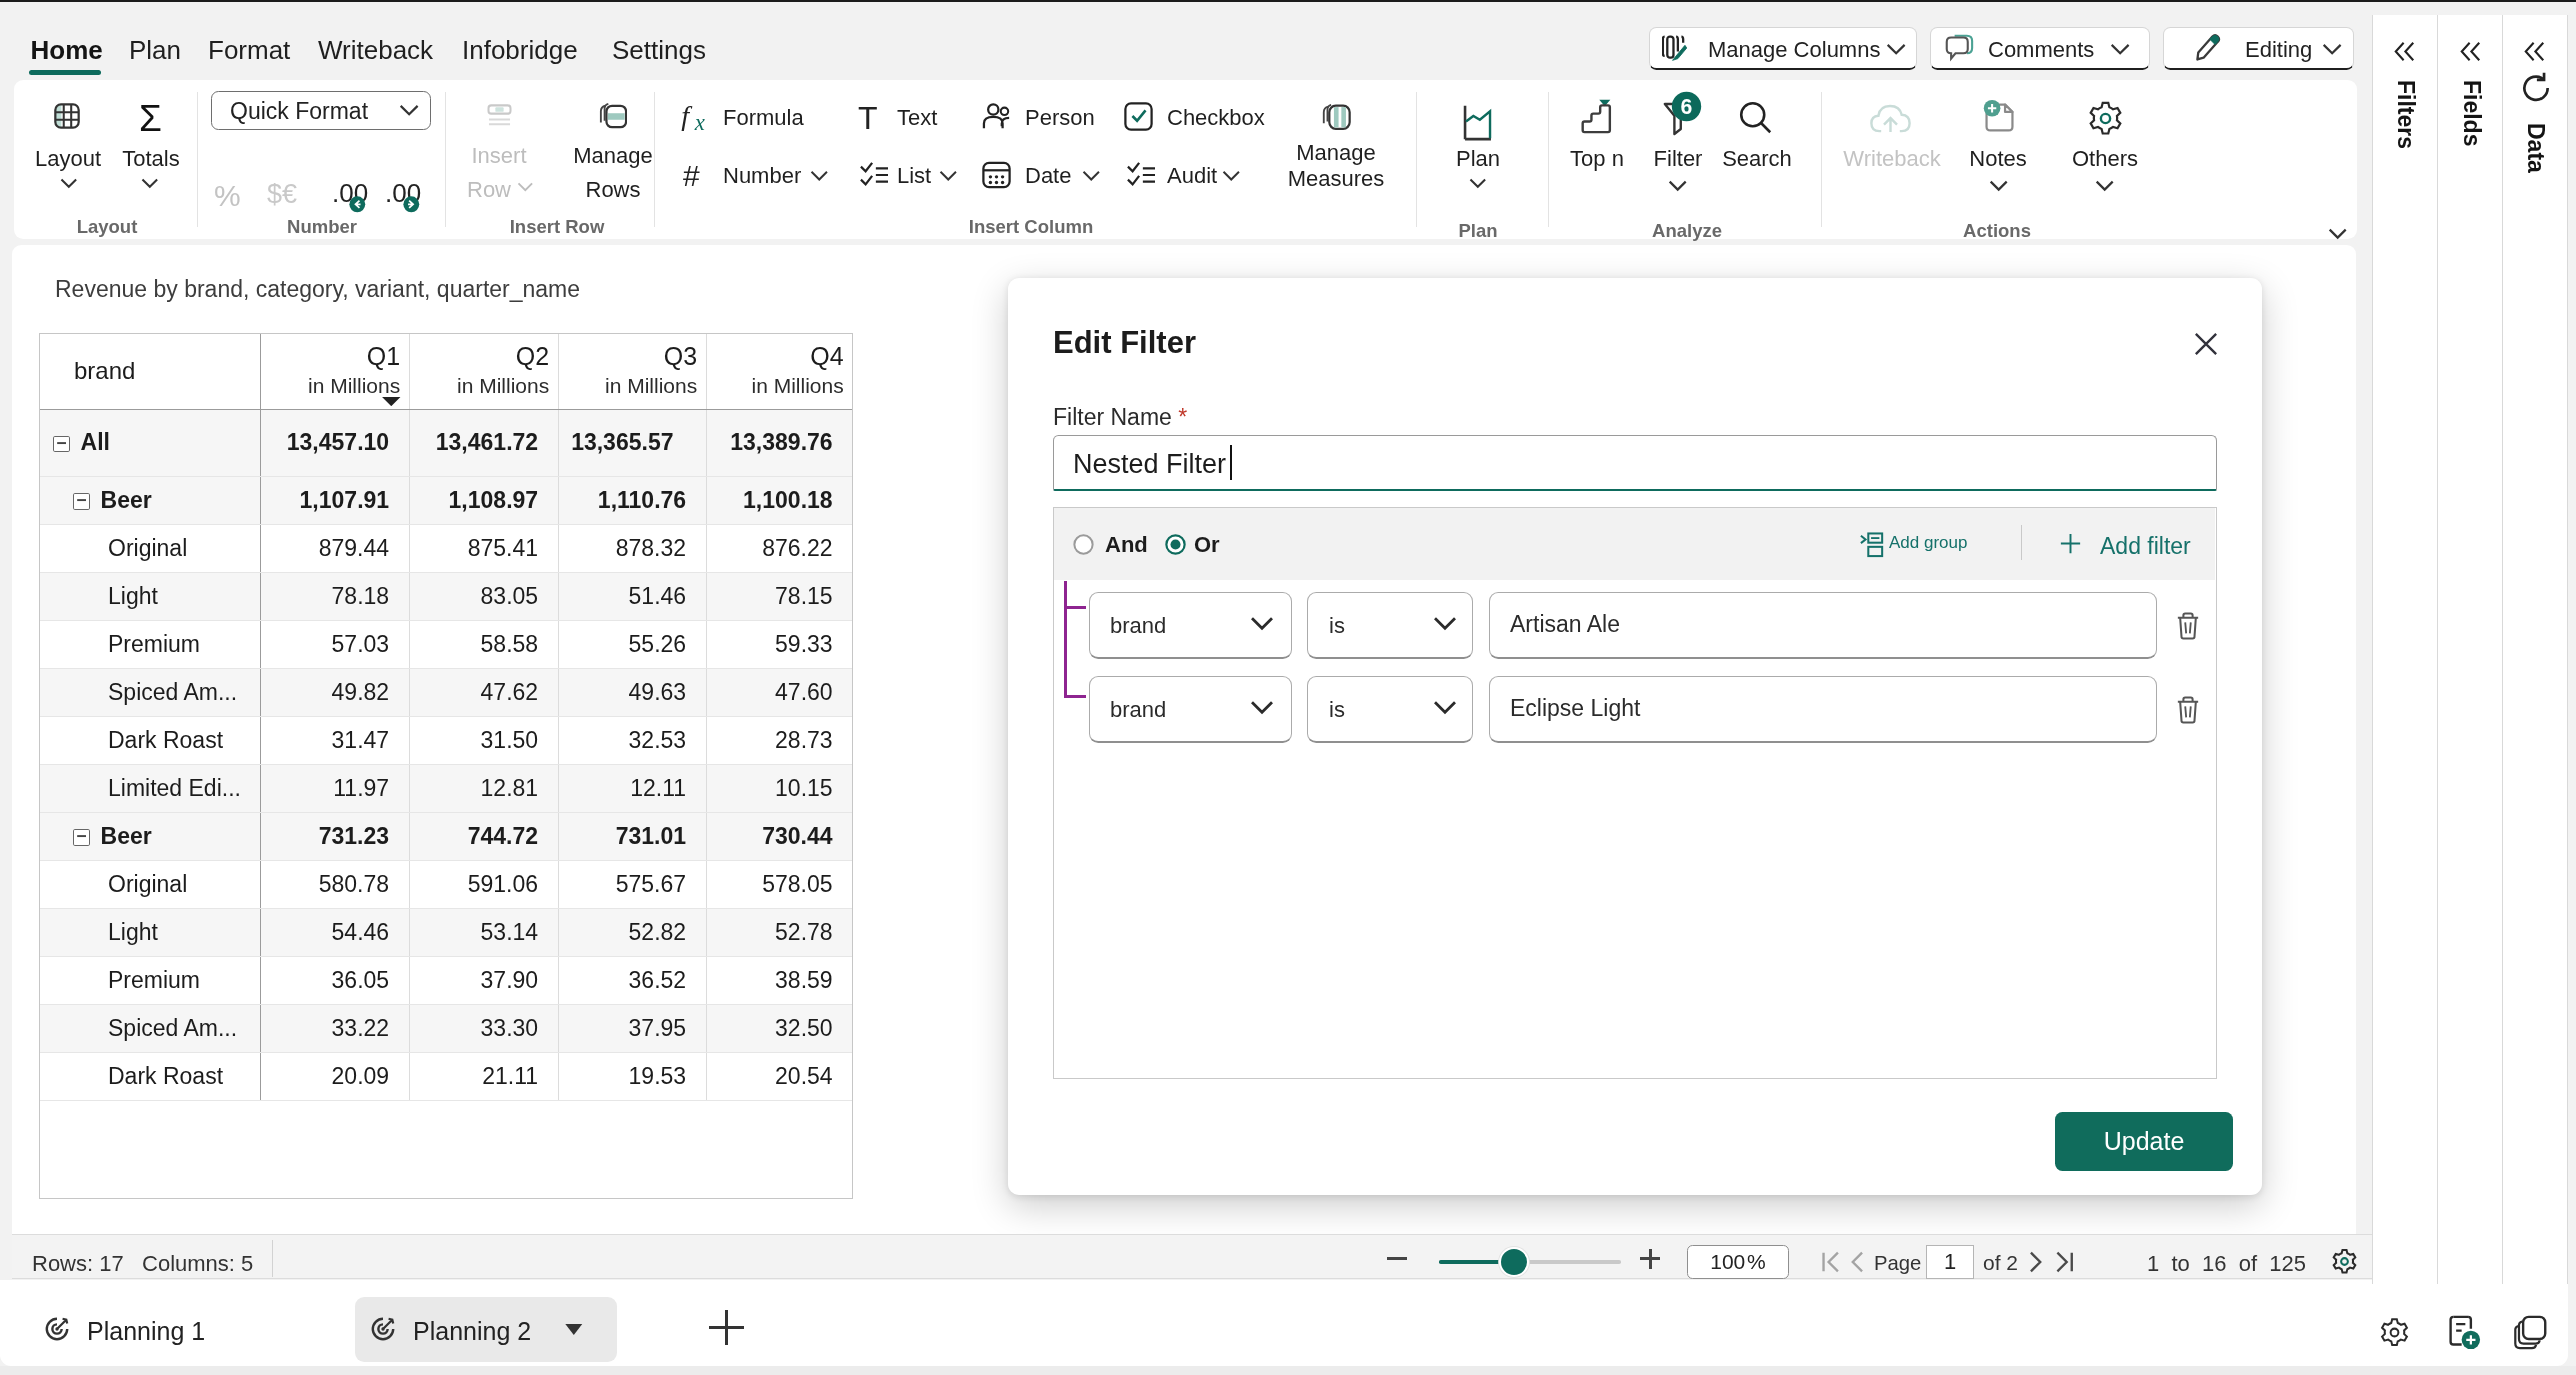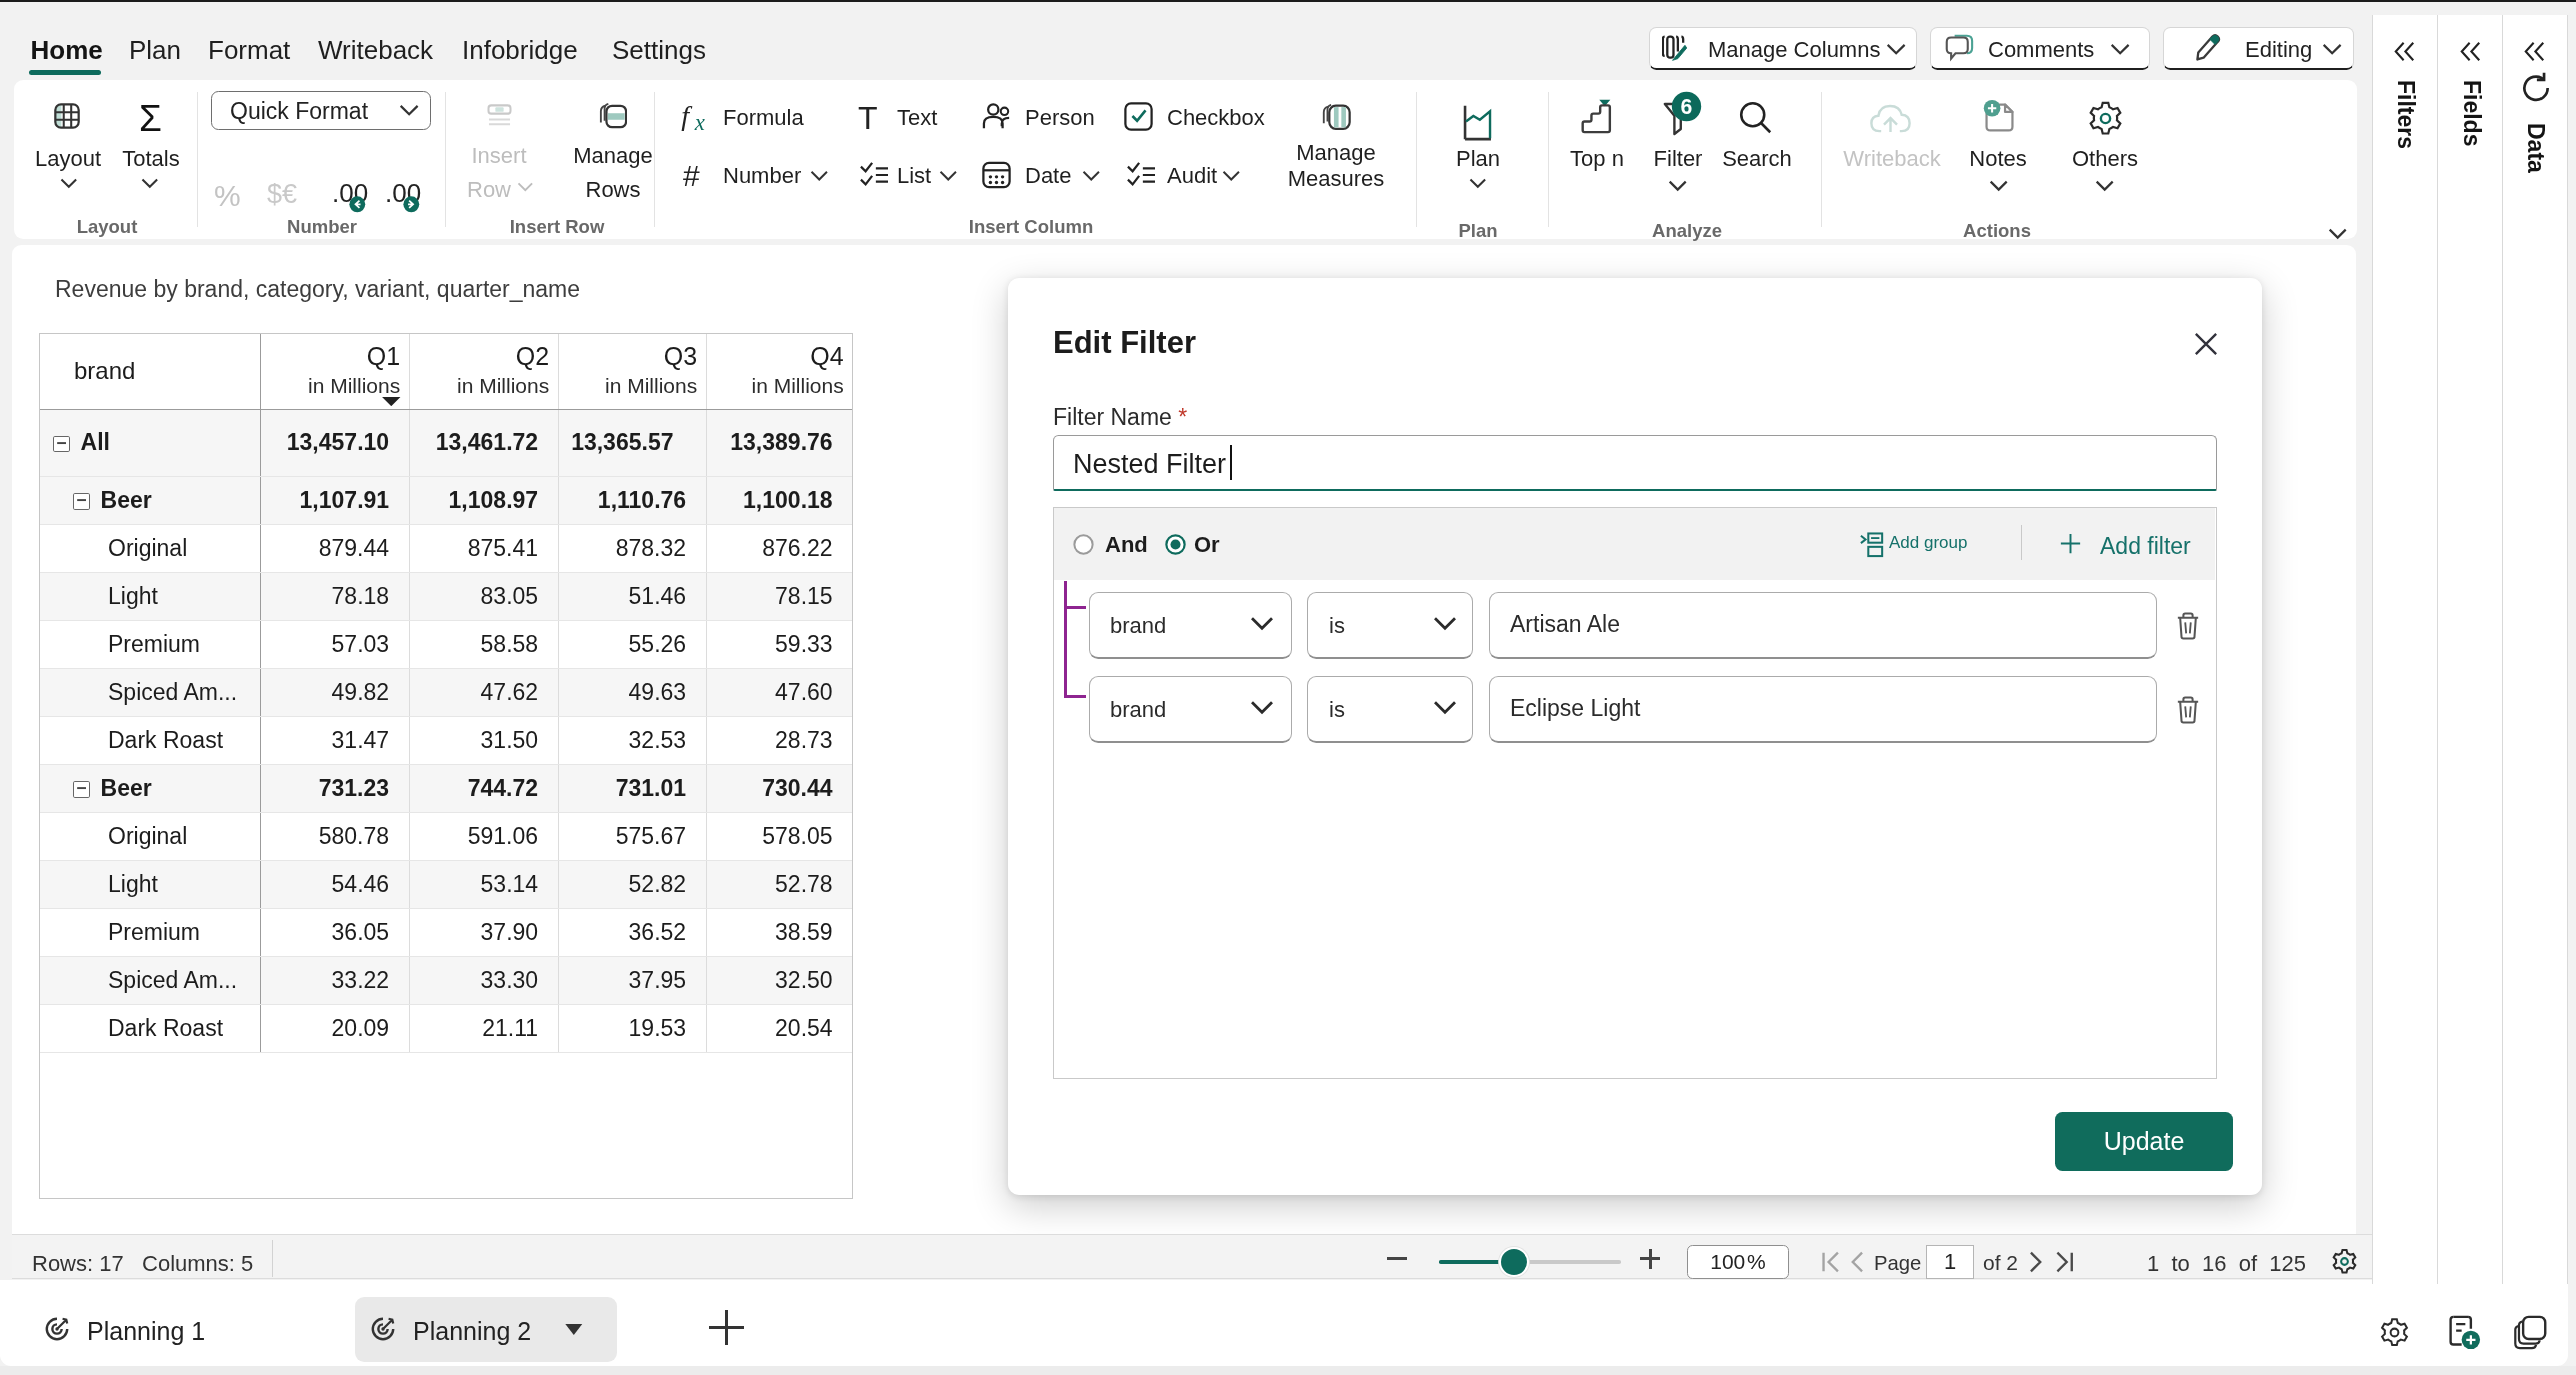--- a/index.html
+++ b/index.html
@@ -335,20 +335,27 @@
         <td class="n c4" style="">47.60</td>
       </tr>
 <tr style="height:48px;">
         <td class="c0" style=""><span style="padding-left:68px;">Dark Roast</span></td>
         <td class="n c1" style="">31.47</td>
         <td class="n c2" style="">31.50</td>
         <td class="n c3" style="">32.53</td>
         <td class="n c4" style="">28.73</td>
       </tr>
 <tr style="height:48px;" class="sh">
+        <td class="c0" style=""><span style="padding-left:68px;">Limited Edi...</span></td>
+        <td class="n c1" style="">11.97</td>
+        <td class="n c2" style="">12.81</td>
+        <td class="n c3" style="">12.11</td>
+        <td class="n c4" style="">10.15</td>
+      </tr>
+<tr style="height:48px;" class="sh">
         <td class="c0" style="font-weight:bold;"><span class="exp" style="margin-left:33px;">−</span><span class="lb">Beer</span></td>
         <td class="n c1" style="font-weight:bold;">731.23</td>
         <td class="n c2" style="font-weight:bold;">744.72</td>
         <td class="n c3" style="font-weight:bold;">731.01</td>
         <td class="n c4" style="font-weight:bold;">730.44</td>
       </tr>
 <tr style="height:48px;">
         <td class="c0" style=""><span style="padding-left:68px;">Original</span></td>
         <td class="n c1" style="">580.78</td>
         <td class="n c2" style="">591.06</td>

